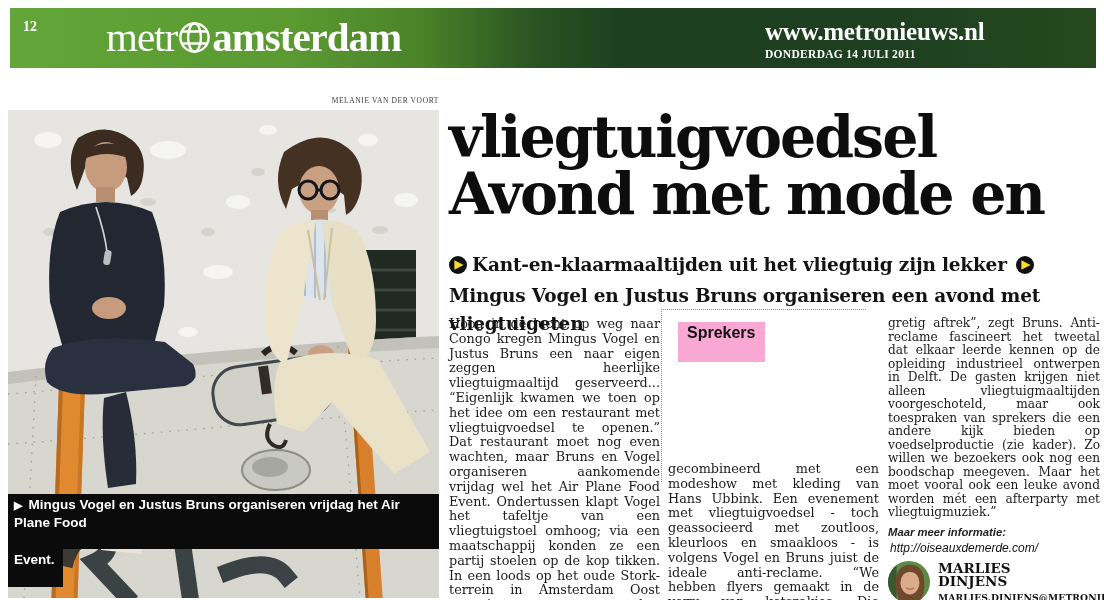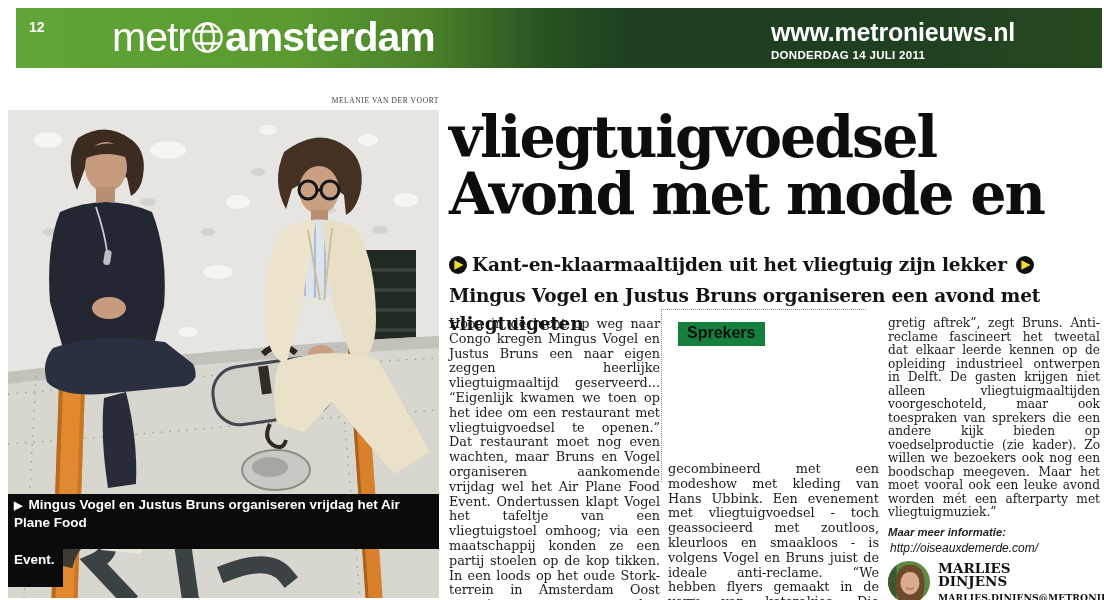--- a/index.html
+++ b/index.html
@@ -1,21 +1,21 @@
 <!DOCTYPE html>
 <html><head>
 <meta charset="utf-8">
 <style>
   html,body{margin:0;padding:0;background:#fff;}
   .page{position:relative;width:1104px;height:600px;background:#ffffff;overflow:hidden;
         font-family:"Liberation Sans",sans-serif;}
 
   
-  .masthead{position:absolute;left:16px;top:8px;width:1086px;height:60px;
-    background:linear-gradient(90deg,#62a538 0%,#5a9a31 26%,#4a8229 38%,#2a5522 48%,#1e4020 56%,#1e4020 82%,#27491f 100%);}
+  .masthead{position:absolute;left:10px;top:8px;width:1086px;height:60px;
+    background:linear-gradient(90deg,#62a538 0%,#5a9a31 26%,#4a8229 38%,#2a5522 48%,#1e4020 56%,#1e4020 82%,#27491f 100%);font-family:Liberation Serif, serif;}
   .page-number{position:absolute;left:13px;top:11px;color:#fff;font-weight:bold;font-size:14px;}
   .logo{position:absolute;left:96px;top:6px;display:flex;align-items:center;color:#fff;
         font-size:41px;letter-spacing:-1px;line-height:1;}
   .logo .prefix{font-weight:400;}
   .logo .suffix{font-weight:700;}
   .globe{margin:6px 1px 0 1px;}
   .mast-right{position:absolute;left:755px;top:10px;color:#fff;}
   .website{font-weight:bold;font-size:25px;letter-spacing:-0.2px;}
   .mdate{font-weight:bold;font-size:11.5px;margin-top:2px;letter-spacing:0.3px;}
 
@@ -44,22 +44,22 @@
            font-size:12.8px;line-height:14.8px;text-align:justify;color:#1b1b1b;}
   .col1{left:449px;top:317px;width:211px;}
   .col2{left:668px;top:462px;width:211px;}
   .rightcol{position:absolute;left:888px;top:317px;width:212px;}
   .col3{font-family:"DejaVu Serif","Liberation Serif",serif;font-size:12.2px;line-height:13.5px;
         text-align:justify;color:#1b1b1b;}
 
   
   .sprekers{position:absolute;left:661px;top:309px;width:204px;height:172px;
             border-top:1px dotted #8f8f8f;border-left:1px dotted #8f8f8f;}
-  .sprekers-title{display:inline-block;margin:12px 0 9px 16px;background:#15803d;
-                  padding:2px 9px 4px;font-weight:bold;font-size:16px;color:#101010;}
+  .sprekers-title{display:inline-block;margin:12px 0 9px 16px;background:#f9a8d4;
+                  padding:2px 9px 20px;font-weight:bold;font-size:16px;color:#101010;}
   .sprekers-body{position:relative;margin-left:26px;width:166px;
                  font-size:12.3px;line-height:17px;color:#1e1e1e;}
   .sprekers-bullet{position:absolute;left:-21px;top:4px;width:0;height:0;
                    border-top:5px solid transparent;border-bottom:5px solid transparent;
                    border-left:8px solid #15301a;}
 
   
   .moreinfo-label{margin-top:6px;font-style:italic;font-weight:bold;font-size:11.3px;color:#222;}
   .moreinfo-url{margin-top:3px;margin-left:2px;font-style:italic;font-size:12px;color:#111;}
   .author{margin-top:6px;display:flex;align-items:flex-start;gap:8px;}

